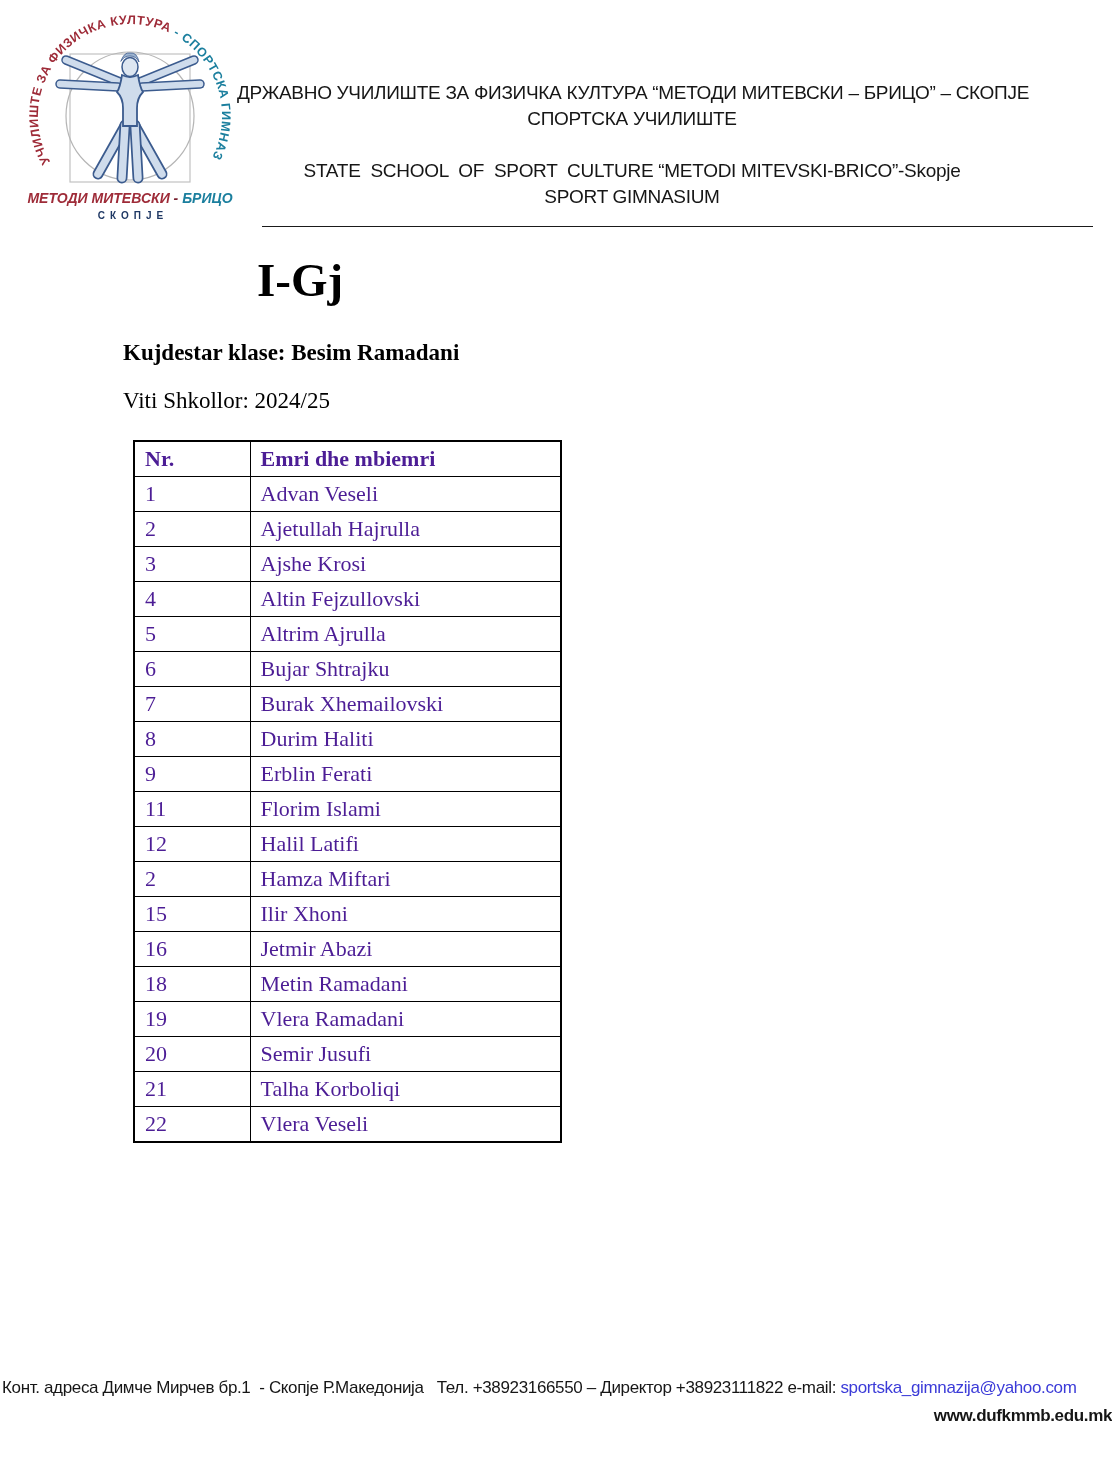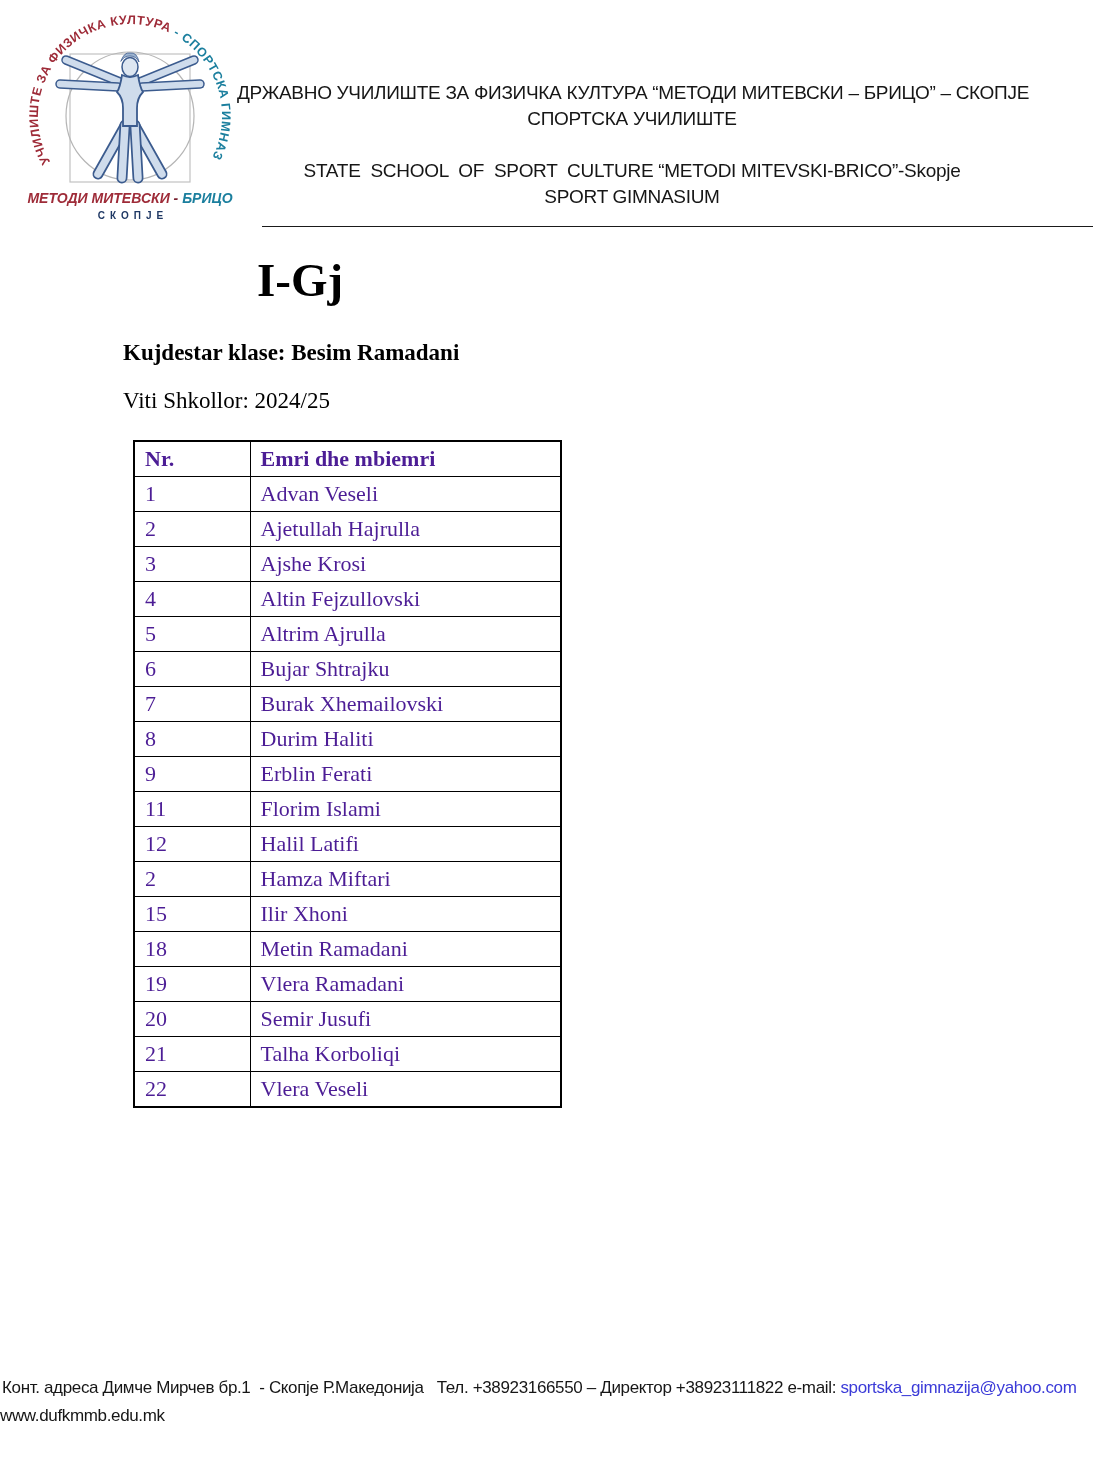--- a/index.html
+++ b/index.html
@@ -61,22 +61,22 @@
   .col-name{width:311px;}
   
   .footer-line1{
     position:absolute;left:2px;top:1377px;width:1090px;
     font-size:17px;line-height:22px;letter-spacing:-0.35px;
     white-space:pre;color:#161616;
   }
   .footer-line1 a{ text-decoration:none; }
   .footer-line2{
     position:absolute;left:0;top:1405px;width:1112px;
-    text-align:left;font-size:17px;line-height:22px;
-    letter-spacing:-0.35px;color:#161616;
+    text-align:right;font-size:17px;line-height:22px;
+    letter-spacing:-0.35px;color:#161616;font-weight:bold;
   }
 </style>
 </head>
 <body>
 
 <div class="logo">
   <svg width="212" height="218" viewBox="0 0 212 218">
     <defs>
       <path id="arcPath" d="M 26.3 152 A 92 92 0 1 1 185.7 152" fill="none"></path>
     </defs>
@@ -199,20 +199,24 @@
       </tr>
       <tr>
         <td>2</td>
         <td>Hamza Miftari</td>
       </tr>
       <tr>
         <td>15</td>
         <td>Ilir Xhoni</td>
       </tr>
       <tr>
+        <td>16</td>
+        <td>Jetmir Abazi</td>
+      </tr>
+      <tr>
         <td>18</td>
         <td>Metin Ramadani</td>
       </tr>
       <tr>
         <td>19</td>
         <td>Vlera Ramadani</td>
       </tr>
       <tr>
         <td>20</td>
         <td>Semir Jusufi</td>

